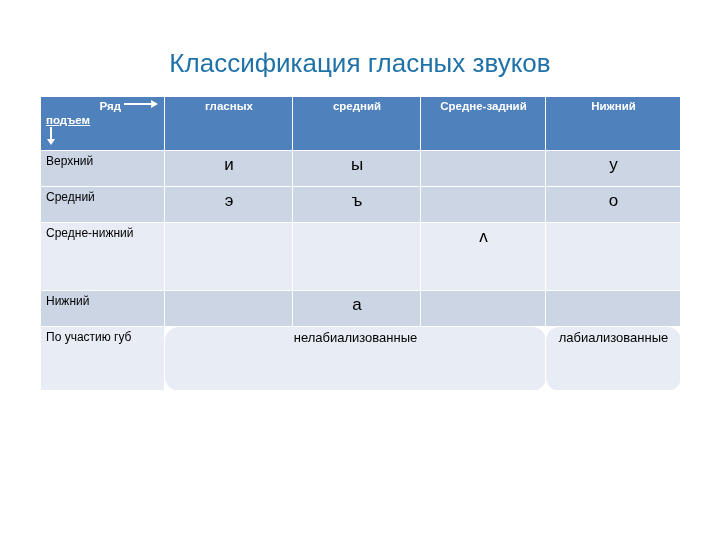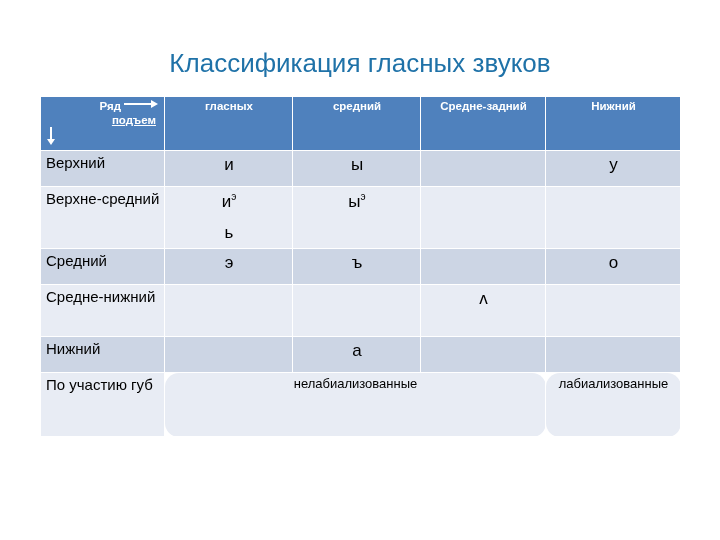--- a/index.html
+++ b/index.html
@@ -76,21 +76,21 @@
     padding-right: 10px;
   }
   th.corner .ryad-line {
     display: block;
     text-align: right;
     padding-right: 2px;
     white-space: nowrap;
   }
   th.corner .podjem-line {
     display: block;
-    text-align: right;
+    text-align: left;
     padding-right: 4px;
     padding-top: 1px;
     text-decoration: underline;
   }
   .arrow-right {
     display: inline-block;
     width: 34px;
     height: 8px;
     position: relative;
     vertical-align: 2px;
@@ -142,21 +142,21 @@
     border-left: 4px solid transparent;
     border-right: 4px solid transparent;
     border-top: 6px solid #ffffff;
   }
 
   
   tbody tr.shade-dark td { background: #ccd5e4; }
   tbody tr.shade-light td { background: #e8ecf4; }
 
   td.rowlabel {
-    font-size: 15px;
+    font-size: 12px;
     color: #000000;
     text-align: left;
     line-height: 1.25;
     padding-top: 4px;
   }
   td.cell {
     text-align: center;
     font-size: 17px;
     color: #000000;
     line-height: 1.3;
@@ -176,21 +176,21 @@
     text-align: center;
     font-size: 13px;
     color: #000000;
     padding-top: 5px;
     line-height: 1.25;
     border-radius: 14px;
   }
   tr.r-verhniy td { height: 36px; }
   tr.r-verhne-sredniy td { height: 62px; }
   tr.r-sredniy td { height: 36px; }
-  tr.r-sredne-nizhniy td { height: 52px; margin-left: 17px; }
+  tr.r-sredne-nizhniy td { height: 68px; margin-left: 17px; }
   tr.r-nizhniy td { height: 36px; }
   tr.r-lips td { height: 64px; }
 </style>
 </head>
 <body>
 
 <div class="slide">
 
   <div class="slide-title">Классификация гласных звуков</div>
 
@@ -219,32 +219,20 @@
       <tbody>
 
         <tr class="shade-dark r-verhniy">
           <td class="rowlabel">Верхний</td>
           <td class="cell">и</td>
           <td class="cell">ы</td>
           <td class="cell"></td>
           <td class="cell">у</td>
         </tr>
 
-        <tr class="shade-light r-verhne-sredniy">
-          <td class="rowlabel">Верхне-средний</td>
-          <td class="cell">
-            <span class="stack-line"><span>и</span><span class="sup">э</span></span>
-            <span class="stack-line">ь</span>
-          </td>
-          <td class="cell">
-            <span class="stack-line"><span>ы</span><span class="sup">э</span></span>
-          </td>
-          <td class="cell"></td>
-          <td class="cell"></td>
-        </tr>
 
         <tr class="shade-dark r-sredniy">
           <td class="rowlabel">Средний</td>
           <td class="cell">э</td>
           <td class="cell">ъ</td>
           <td class="cell"></td>
           <td class="cell">о</td>
         </tr>
 
         <tr class="shade-light r-sredne-nizhniy">

